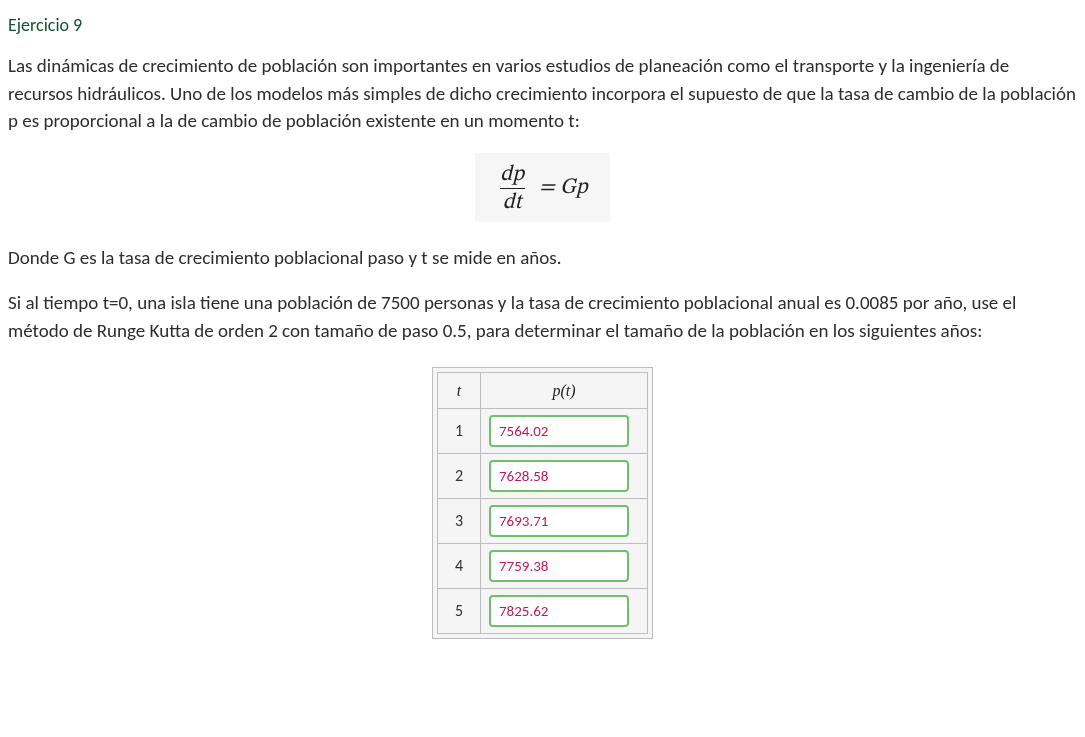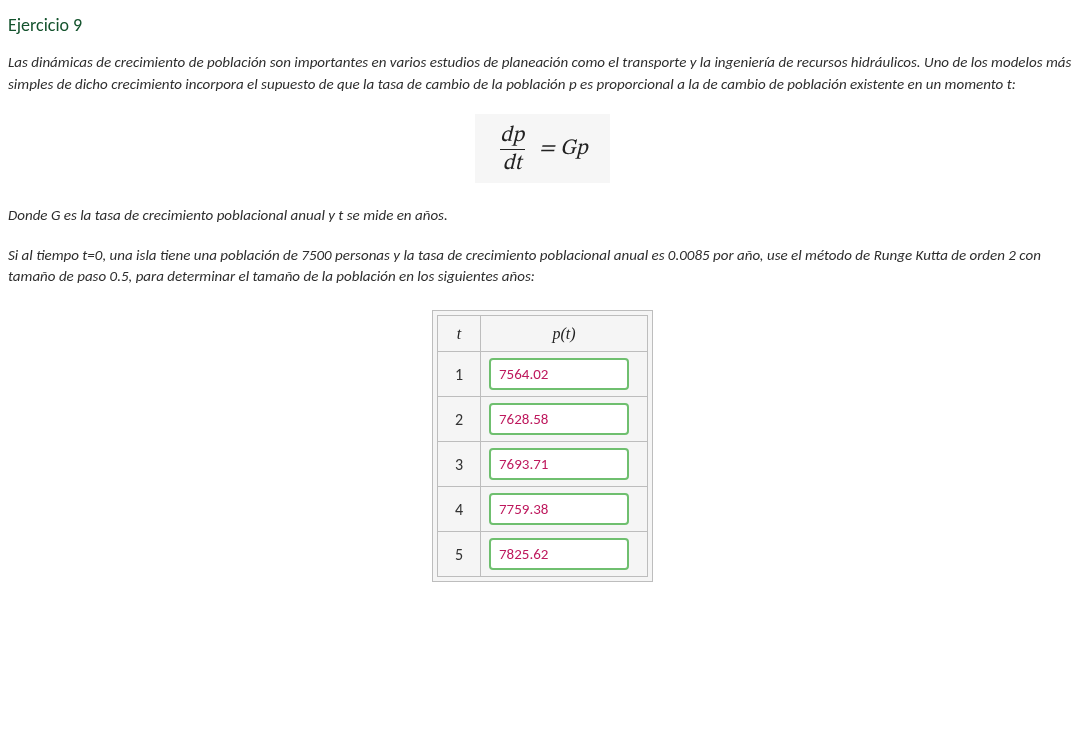--- a/index.html
+++ b/index.html
@@ -17,23 +17,22 @@
     box-sizing: border-box;
   }
   .title {
     color: #14532d;
     font-size: 18px;
     margin: 0 0 14px 0;
     font-weight: 400;
   }
   p.para {
     margin: 0 0 18px 0;
-    font-size: 15px;
+    font-size: 19px;
     color: #2d2d2d;
-    font-style: italic;
   }
   .eqwrap {
     text-align: center;
     margin: 18px 0 22px 0;
   }
   .eqbox {
     display: inline-block;
     background: #f6f6f6;
     padding: 10px 22px 8px 22px;
   }
@@ -121,21 +120,21 @@
       <div class="eq">
         <span class="frac">
           <span class="num">dp</span>
           <span class="den">dt</span>
         </span>
         <span class="eqtxt">= Gp</span>
       </div>
     </div>
   </div>
 
-  <p class="para">Donde G es la tasa de crecimiento poblacional anual y t se mide en años.</p>
+  <p class="para">Donde G es la tasa de crecimiento poblacional paso y t se mide en años.</p>
 
   <p class="para">Si al tiempo t=0, una isla tiene una población de 7500 personas y la tasa de crecimiento poblacional anual es 0.0085 por año, use el método de Runge Kutta de orden 2 con tamaño de paso 0.5, para determinar el tamaño de la población en los siguientes años:</p>
 
   <div class="table-wrap">
     <div class="table-shell">
       <table class="dt">
         <thead>
           <tr>
             <th class="tcol">t</th>
             <th class="pcol">p(t)</th>

